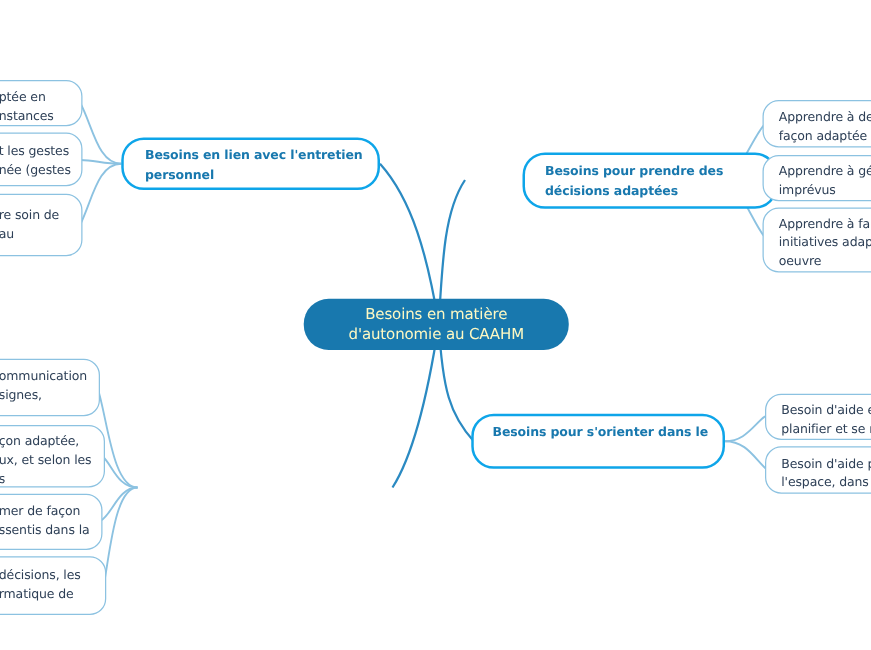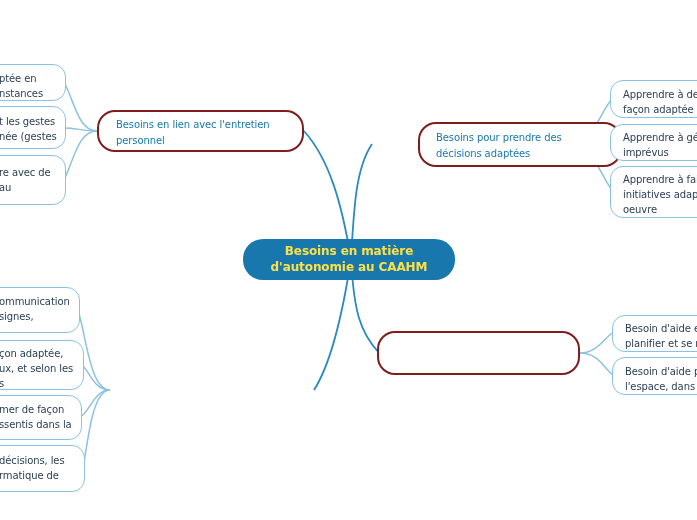--- a/index.html
+++ b/index.html
@@ -7,28 +7,28 @@
     width:697px;height:520px;overflow:hidden;background:#ffffff;
     font-family:"DejaVu Sans","Liberation Sans",sans-serif;position:relative;
   }
   .canvas{position:absolute;inset:0;}
   svg.connectors{position:absolute;left:0;top:0;}
   .conn-main{stroke:#2b8ac2;stroke-width:1.8;fill:none;}
   .conn-leaf{stroke:#8cc2e1;stroke-width:1.5;fill:none;}
   .node{position:absolute;box-sizing:border-box;background:#ffffff;}
   .line{display:block;white-space:nowrap;}
   .root{
-    background:#1878ae;border-radius:20px;color:#fde047;
-    font-size:12px;font-weight:bold;text-align:center;
+    background:#1878ae;border-radius:20px;color:#fef9c3;
+    font-size:12px;font-weight:normal;text-align:center;
     padding-top:4px;letter-spacing:-0.1px;
   }
   .root .line{line-height:16px;}
   .branch{
-    border:2px solid #7f1d1d;border-radius:18px;color:#1878ae;
-    font-size:10px;font-weight:normal;letter-spacing:-0.1px;
+    border:2px solid #0ea5e9;border-radius:18px;color:#1878ae;
+    font-size:10px;font-weight:bold;letter-spacing:-0.1px;
   }
   .branch .line{line-height:16px;}
   .leaf{
     border:1.5px solid #8cc2e1;border-radius:13px;color:#2e4057;
     font-size:10px;letter-spacing:-0.1px;
   }
   .leaf .line{line-height:15px;}
 </style>
 </head>
 <body>
@@ -70,21 +70,21 @@
   </div>
   <div class="node leaf" style="left:-140px;top:64px;width:206px;height:37px;padding:6px 0 0 138px;">
     <span class="line">ptée en</span>
     <span class="line">nstances</span>
   </div>
   <div class="node leaf" style="left:-140px;top:106px;width:206px;height:43px;padding:7px 0 0 138px;">
     <span class="line">t les gestes</span>
     <span class="line">née (gestes</span>
   </div>
   <div class="node leaf" style="left:-140px;top:155px;width:206px;height:50px;padding:9px 0 0 138px;">
-    <span class="line">re avec de</span>
+    <span class="line">re soin de</span>
     <span class="line">au</span>
   </div>
 
   <div class="node branch" style="left:370px;top:122px;width:204px;height:45px;padding:6px 0 0 16px;margin-left:48px;">
     <span class="line">Besoins pour prendre des</span>
     <span class="line">décisions adaptées</span>
   </div>
   <div class="node leaf" style="left:610px;top:80px;width:200px;height:38px;padding:6px 0 0 12px;">
     <span class="line">Apprendre à der</span>
     <span class="line">façon adaptée</span>
@@ -111,20 +111,21 @@
   <div class="node leaf" style="left:-130px;top:395px;width:212px;height:45px;padding:6px 0 0 128px;">
     <span class="line">mer de façon</span>
     <span class="line">ssentis dans la</span>
   </div>
   <div class="node leaf" style="left:-130px;top:445px;width:215px;height:47px;padding:7px 0 0 128px;">
     <span class="line">décisions, les</span>
     <span class="line">rmatique de</span>
   </div>
 
   <div class="node branch" style="left:377px;top:331px;width:203px;height:44px;padding:6px 0 0 15px;">
+    <span class="line">Besoins pour s'orienter dans le</span>
   </div>
   <div class="node leaf" style="left:612px;top:315px;width:200px;height:37px;padding:5px 0 0 12px;">
     <span class="line">Besoin d'aide et</span>
     <span class="line">planifier et se re</span>
   </div>
   <div class="node leaf" style="left:612px;top:357px;width:200px;height:38px;padding:6px 0 0 12px;">
     <span class="line">Besoin d'aide po</span>
     <span class="line">l'espace, dans e</span>
   </div>
 

